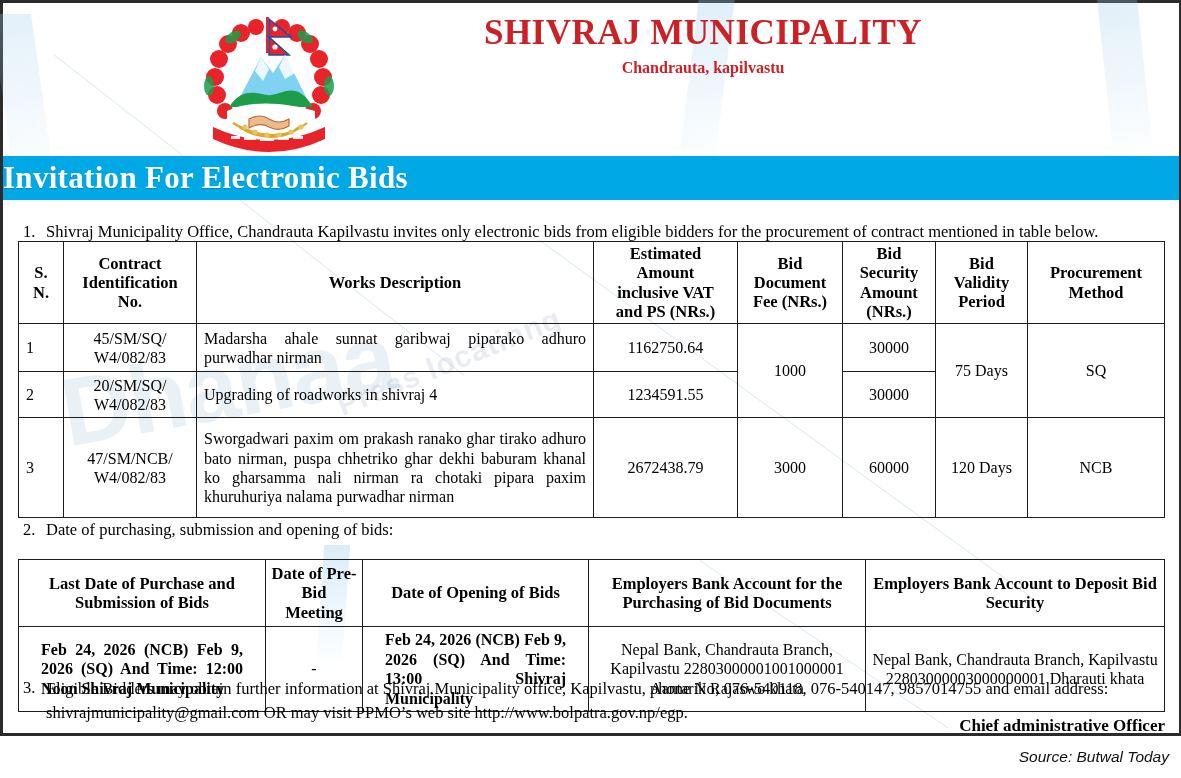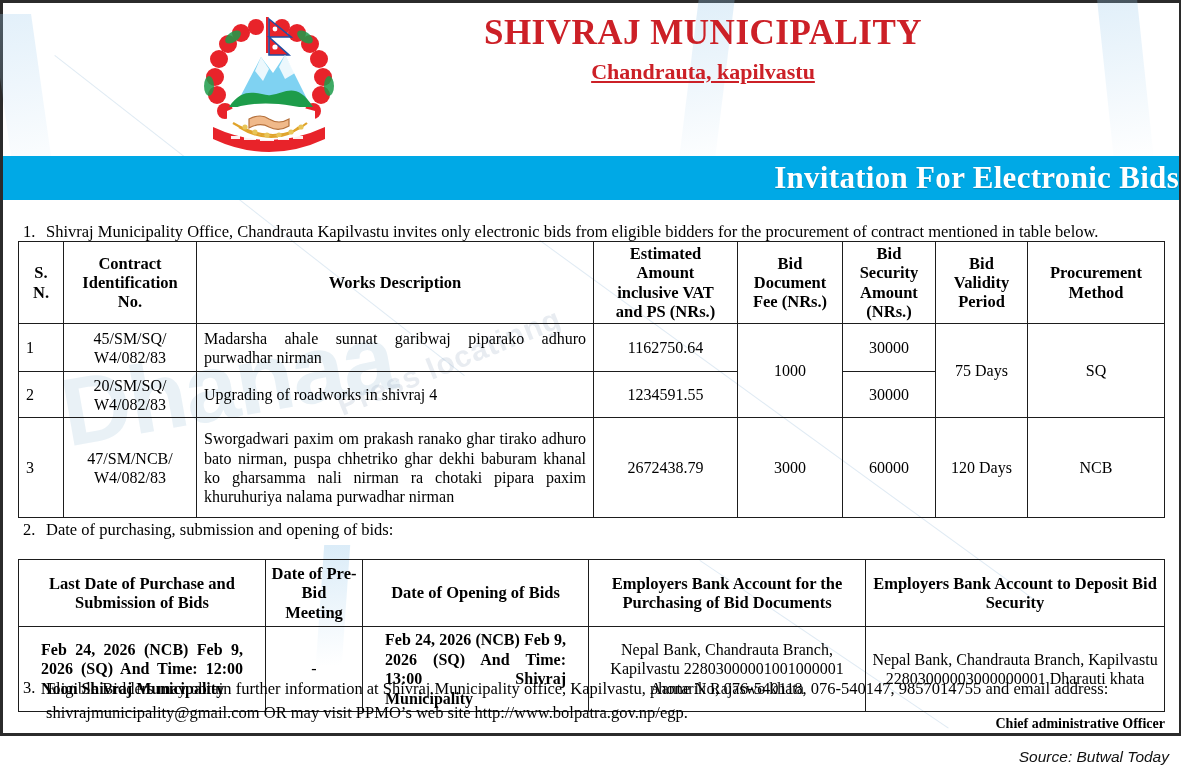--- a/index.html
+++ b/index.html
@@ -94,29 +94,29 @@
     text-align:center;
     color:#cc2027;
   }
   #org-name {
     font-size:35px; font-weight:bold; letter-spacing:0.5px; line-height:1.16;
   }
   #office-line {
     font-size:30px; font-weight:bold; line-height:1.2; margin-top:3px;
   }
   #addr1, #addr2 {
-    font-size:22px; font-weight:bold; line-height:1.28;text-decoration:underline;
+    font-size:16px; font-weight:bold; line-height:1.28;
   }
   #addr1 { margin-top:4px; }
 
   
   #banner {
     position:absolute; left:3px; top:156px; width:1176px; height:44px;
     background:#00a9e6;
-    display:flex; align-items:center; justify-content:flex-end;
+    display:flex; align-items:center; justify-content:flex-start;
   }
   #banner-title {
     color:#ffffff; font-size:31px; font-weight:bold; letter-spacing:0.3px;
     text-shadow:0 1px 1px rgba(0,0,0,0.18);
   }
 
   
   #pubdate {
     position:absolute; right:14px; top:200px;
     font-size:17px; font-weight:bold; letter-spacing:0.1px;
@@ -168,21 +168,21 @@
   
   #tbl-dates { left:18px; top:559px; width:1146px; }
   #tbl-dates th { height:67px; }
   #tbl-dates td { height:70px; }
   #tbl-dates td.d-just { text-align:justify; text-align-last:left; line-height:1.22; padding:3px 22px;font-weight:bold; }
   #tbl-dates td.d-ctr { text-align:center; line-height:1.22; }
 
   
   #signature {
     position:absolute; right:16px; top:716px;
-    font-size:14px; font-weight:bold;
+    font-size:17px; font-weight:bold;
   }
 
   
   #source {
     position:absolute; right:12px; top:748px;
     font-family:"Liberation Sans", sans-serif;
     font-style:italic;
     font-size:15.5px;
     color:#111;
   }

